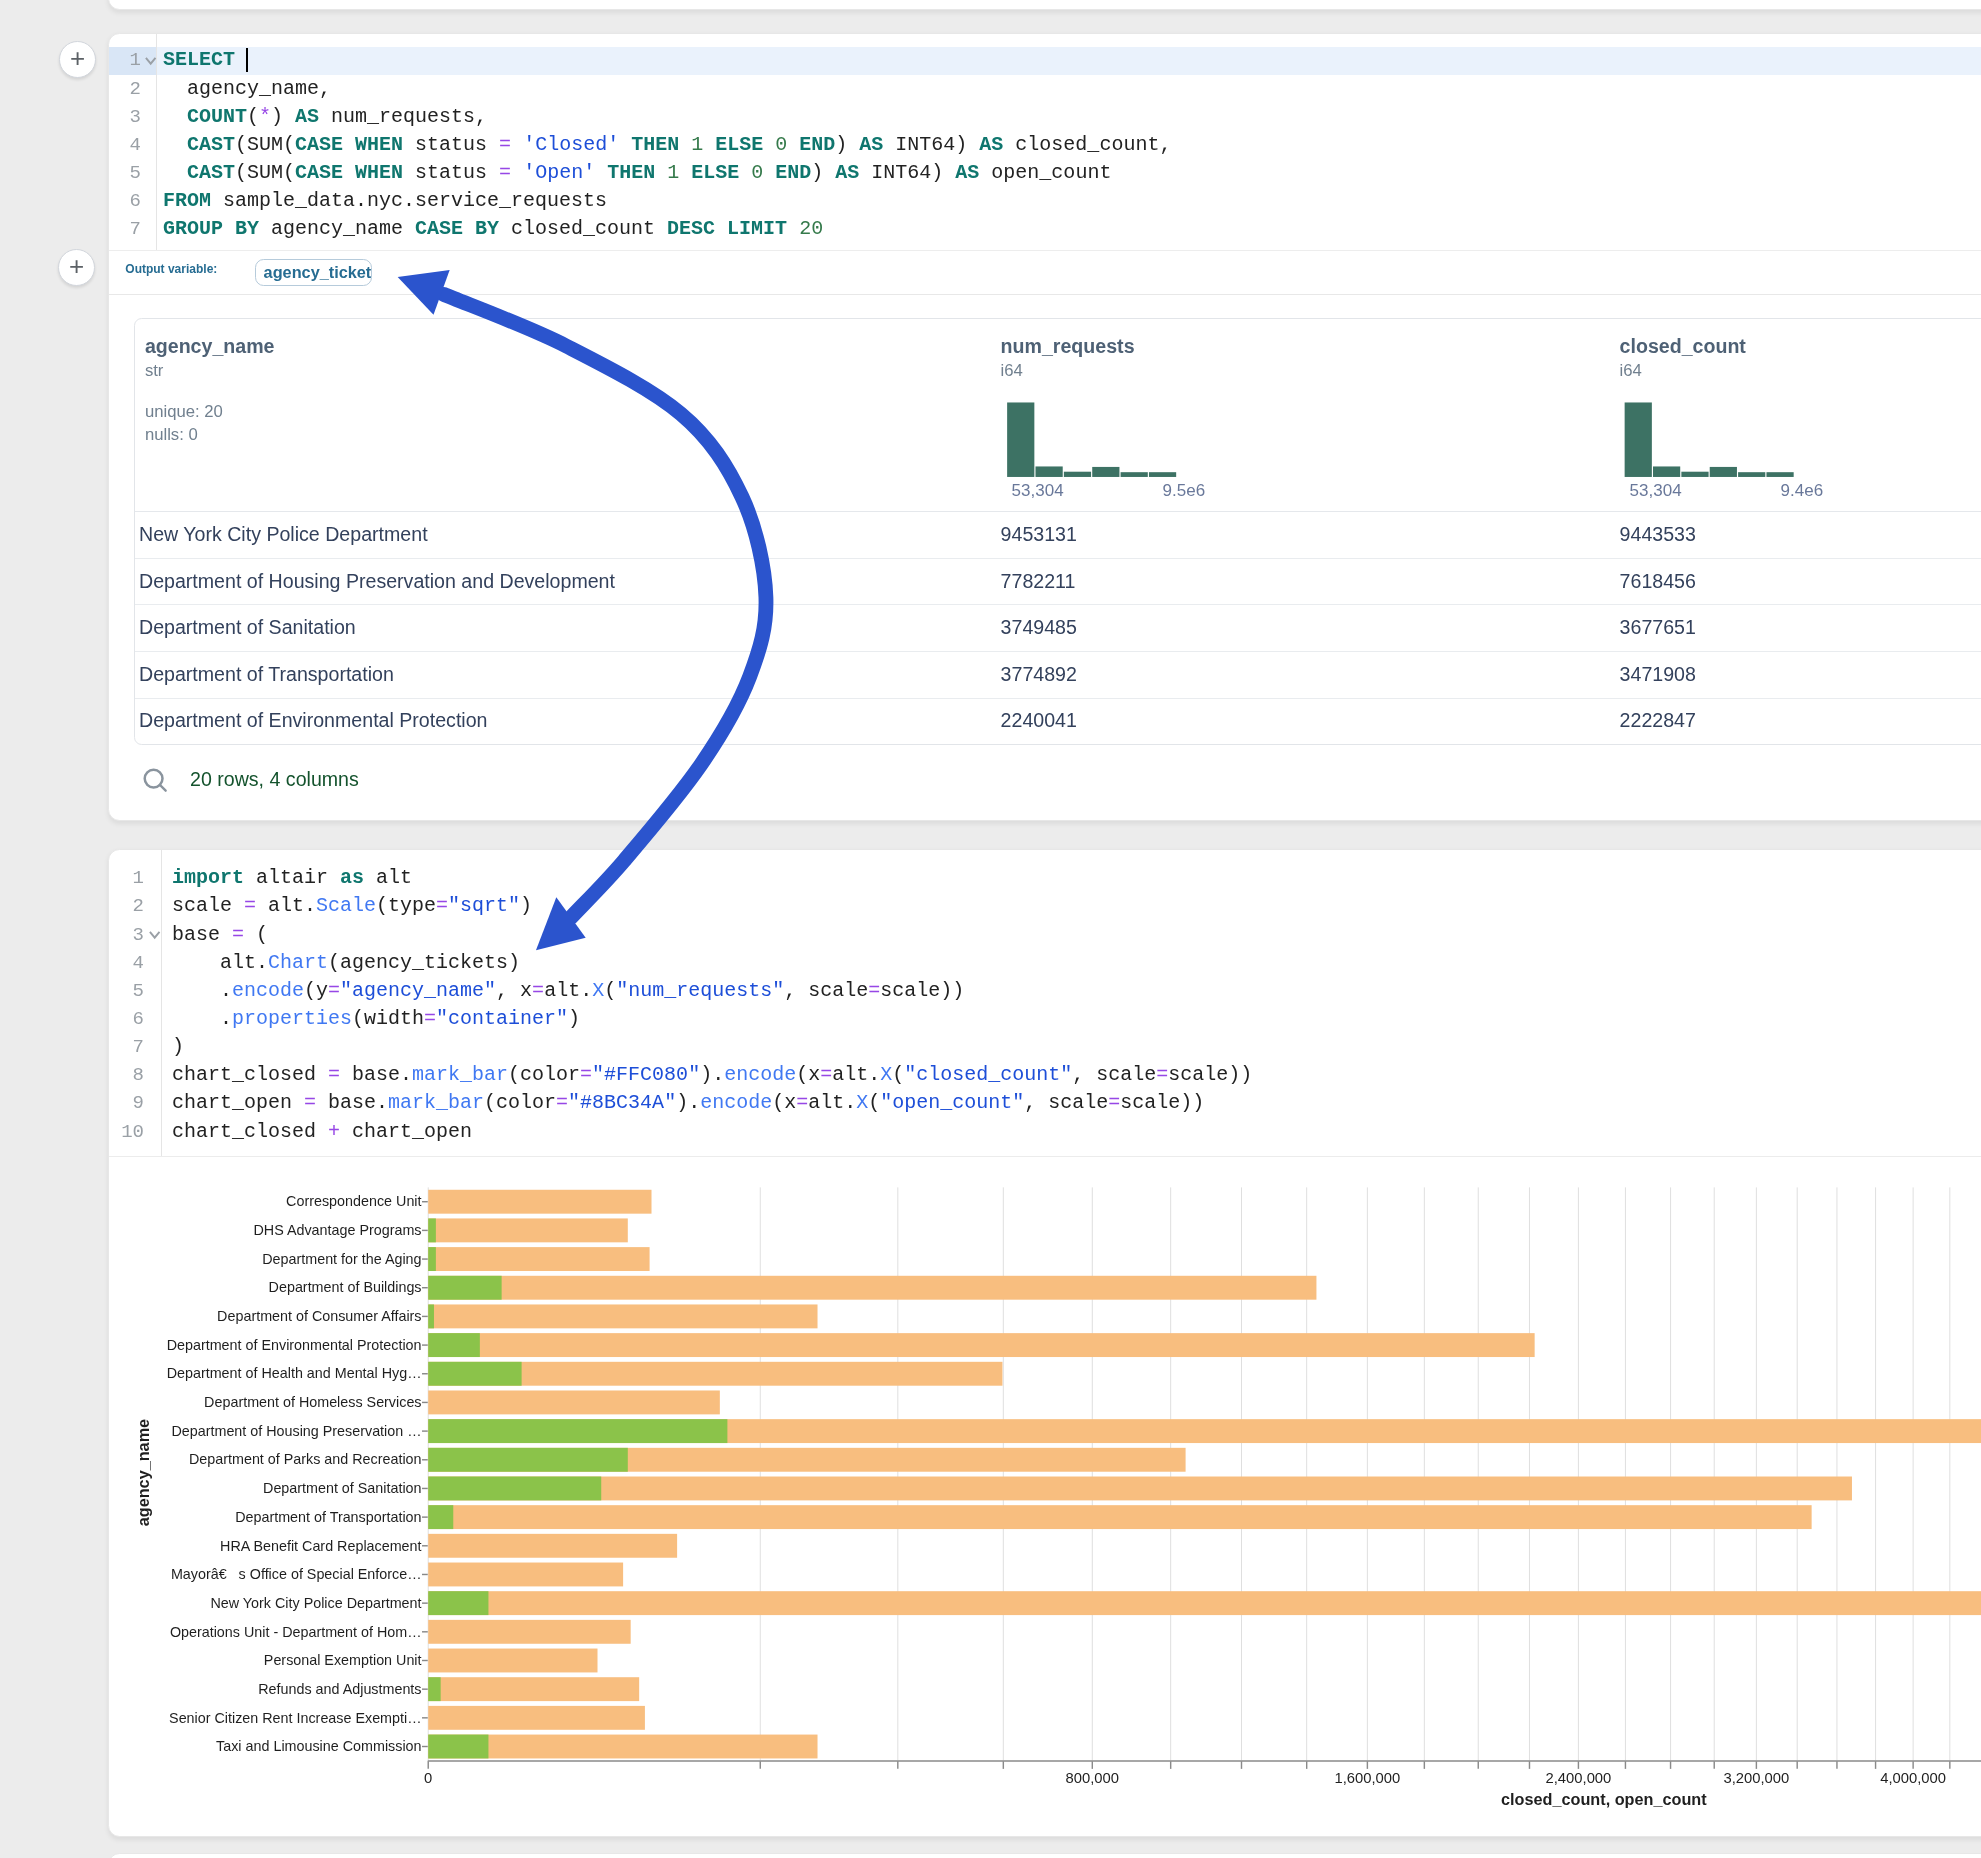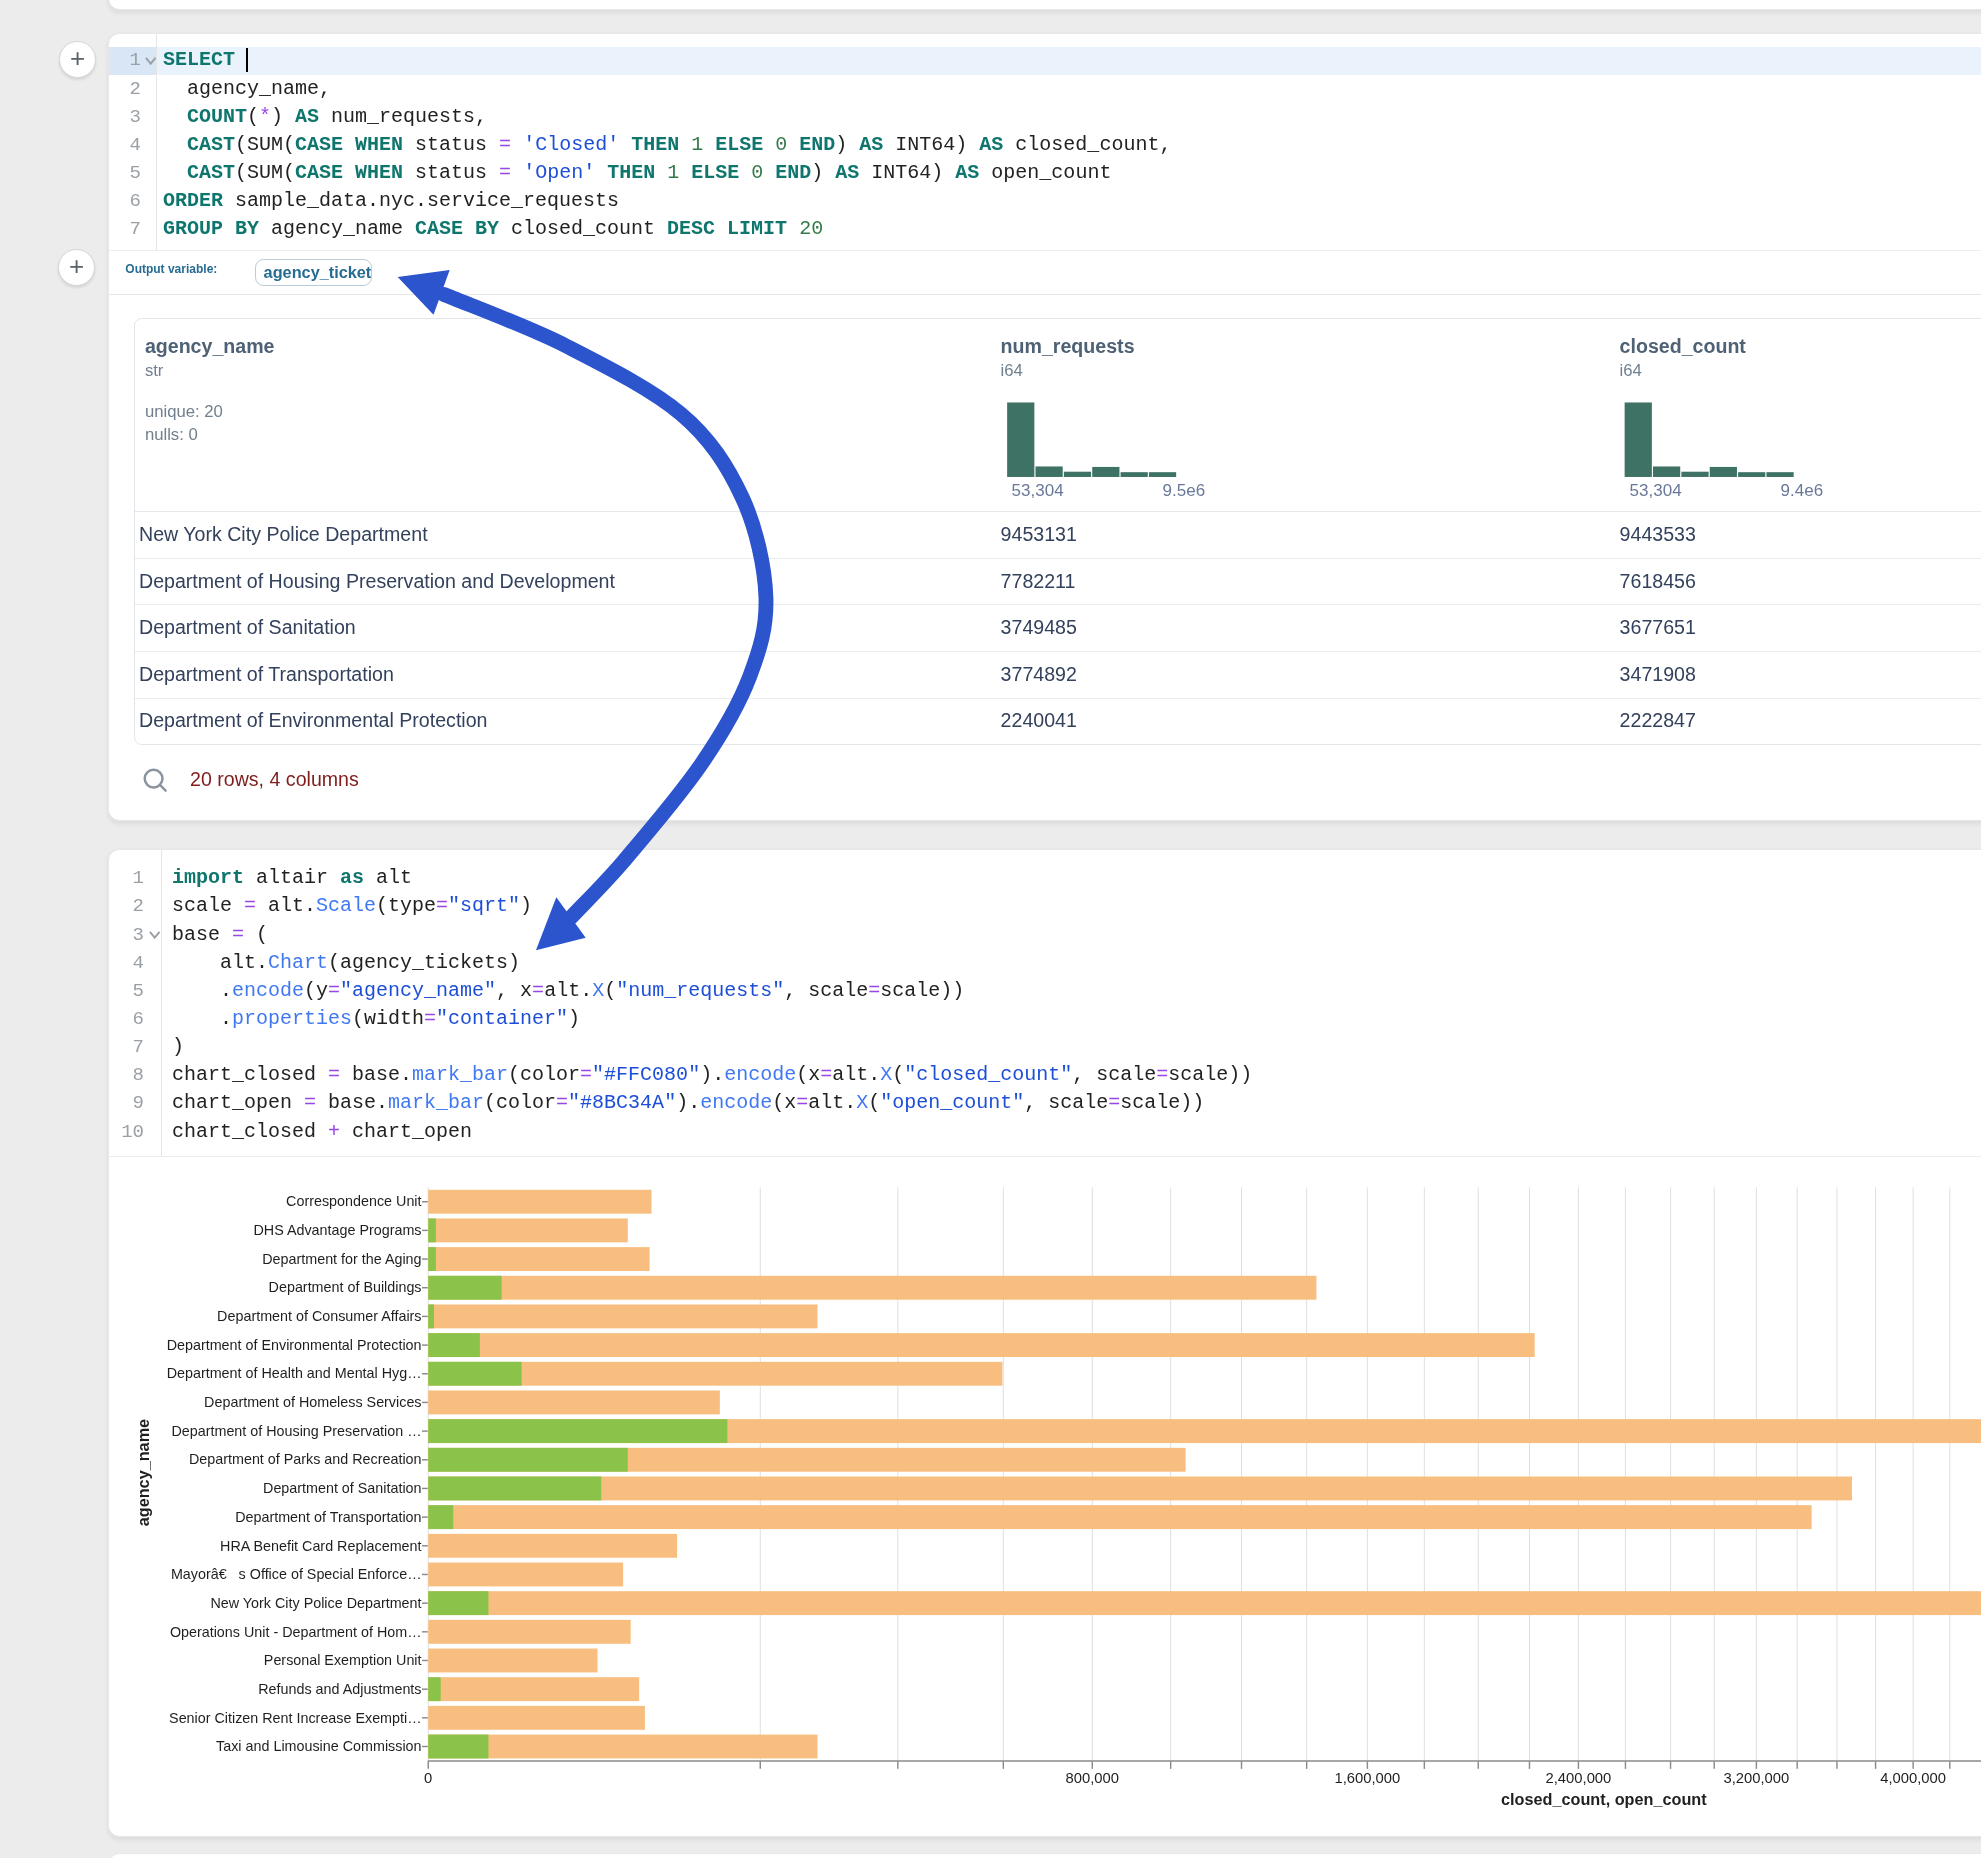--- a/index.html
+++ b/index.html
@@ -45,21 +45,21 @@
     <div class="ctext mono" style="left:54px;top:12.3px;"><span class="kw">SELECT</span> </div>
     <div class="lnum" style="left:0;top:41px;width:32px;">2</div>
     <div class="ctext mono" style="left:54px;top:41px;">  agency_name,</div>
     <div class="lnum" style="left:0;top:69px;width:32px;">3</div>
     <div class="ctext mono" style="left:54px;top:69px;">  <span class="kw">COUNT</span>(<span class="op">*</span>) <span class="kw">AS</span> num_requests,</div>
     <div class="lnum" style="left:0;top:97px;width:32px;">4</div>
     <div class="ctext mono" style="left:54px;top:97px;">  <span class="kw">CAST</span>(SUM(<span class="kw">CASE WHEN</span> status <span class="op">=</span> <span class="str">'Closed'</span> <span class="kw">THEN</span> <span class="num">1</span> <span class="kw">ELSE</span> <span class="num">0</span> <span class="kw">END</span>) <span class="kw">AS</span> INT64) <span class="kw">AS</span> closed_count,</div>
     <div class="lnum" style="left:0;top:125px;width:32px;">5</div>
     <div class="ctext mono" style="left:54px;top:125px;">  <span class="kw">CAST</span>(SUM(<span class="kw">CASE WHEN</span> status <span class="op">=</span> <span class="str">'Open'</span> <span class="kw">THEN</span> <span class="num">1</span> <span class="kw">ELSE</span> <span class="num">0</span> <span class="kw">END</span>) <span class="kw">AS</span> INT64) <span class="kw">AS</span> open_count</div>
     <div class="lnum" style="left:0;top:153px;width:32px;">6</div>
-    <div class="ctext mono" style="left:54px;top:153px;"><span class="kw">ORDER</span> sample_data.nyc.service_requests</div>
+    <div class="ctext mono" style="left:54px;top:153px;"><span class="kw">FROM</span> sample_data.nyc.service_requests</div>
     <div class="lnum" style="left:0;top:181px;width:32px;">7</div>
     <div class="ctext mono" style="left:54px;top:181px;"><span class="kw">GROUP BY</span> agency_name <span class="kw">CASE BY</span> closed_count <span class="kw">DESC LIMIT</span> <span class="num">20</span></div>
     <svg style="position:absolute;left:35px;top:22px;" width="13.4" height="9.6" viewBox="0 0 14 10">
           <polyline points="2,2 7,8 12,2" fill="none" stroke="#9aa0a6" stroke-width="2"></polyline>
         </svg>
     <div class="abs" style="left:137px;top:14.2px;width:1.9px;height:24px;background:#000;"></div>
       </div>
   </div>
   <div class="abs" style="left:0;top:216px;width:100%;height:43px;border-top:1px solid #ededed;border-bottom:1px solid #e8e8e8;">
     <div class="abs" style="left:16.3px;top:10.5px;font-size:12px;font-weight:bold;color:#266c92;">Output variable:</div>
@@ -115,21 +115,21 @@
     <div class="abs rowtxt" style="left:4.4px;top:390px;">Department of Environmental Protection</div>
     <div class="abs rowtxt" style="left:866px;top:390px;">2240041</div>
     <div class="abs rowtxt" style="left:1485px;top:390px;">2222847</div>
     <div class="abs" style="left:0;top:379px;width:100%;height:1.4px;background:#e9ecef;"></div>
   </div>
   <div class="abs" style="left:33px;top:729px;width:574px;height:34px;">
     <svg width="29" height="29" style="position:absolute;left:0;top:3.8px;" viewBox="0 0 30 30">
       <circle cx="12" cy="12" r="9.2" fill="none" stroke="#8a949e" stroke-width="2.6"></circle>
       <line x1="18.5" y1="18.5" x2="24.5" y2="24.5" stroke="#8a949e" stroke-width="2.4" stroke-linecap="round"></line>
     </svg>
-    <div class="abs" style="left:48px;top:4.8px;font-size:19.6px;color:#7f1d1d;">20 rows, 4 columns</div>
+    <div class="abs" style="left:48px;top:4.8px;font-size:19.6px;color:#14532d;">20 rows, 4 columns</div>
   </div>
 </div>
 
 <div class="cell" style="top:849px;height:986px;">
   <div class="abs" style="left:0;top:0;width:100%;height:306px;">
     <div class="abs" style="left:52px;top:0;width:1px;height:306px;background:#e5e5e5;"></div>
     <div>
         <div class="lnum" style="left:0;top:14.2px;width:35px;">1</div>
     <div class="ctext mono" style="left:63px;top:14.2px;"><span class="kw">import</span> altair <span class="kw">as</span> alt</div>
     <div class="lnum" style="left:0;top:42px;width:35px;">2</div>

